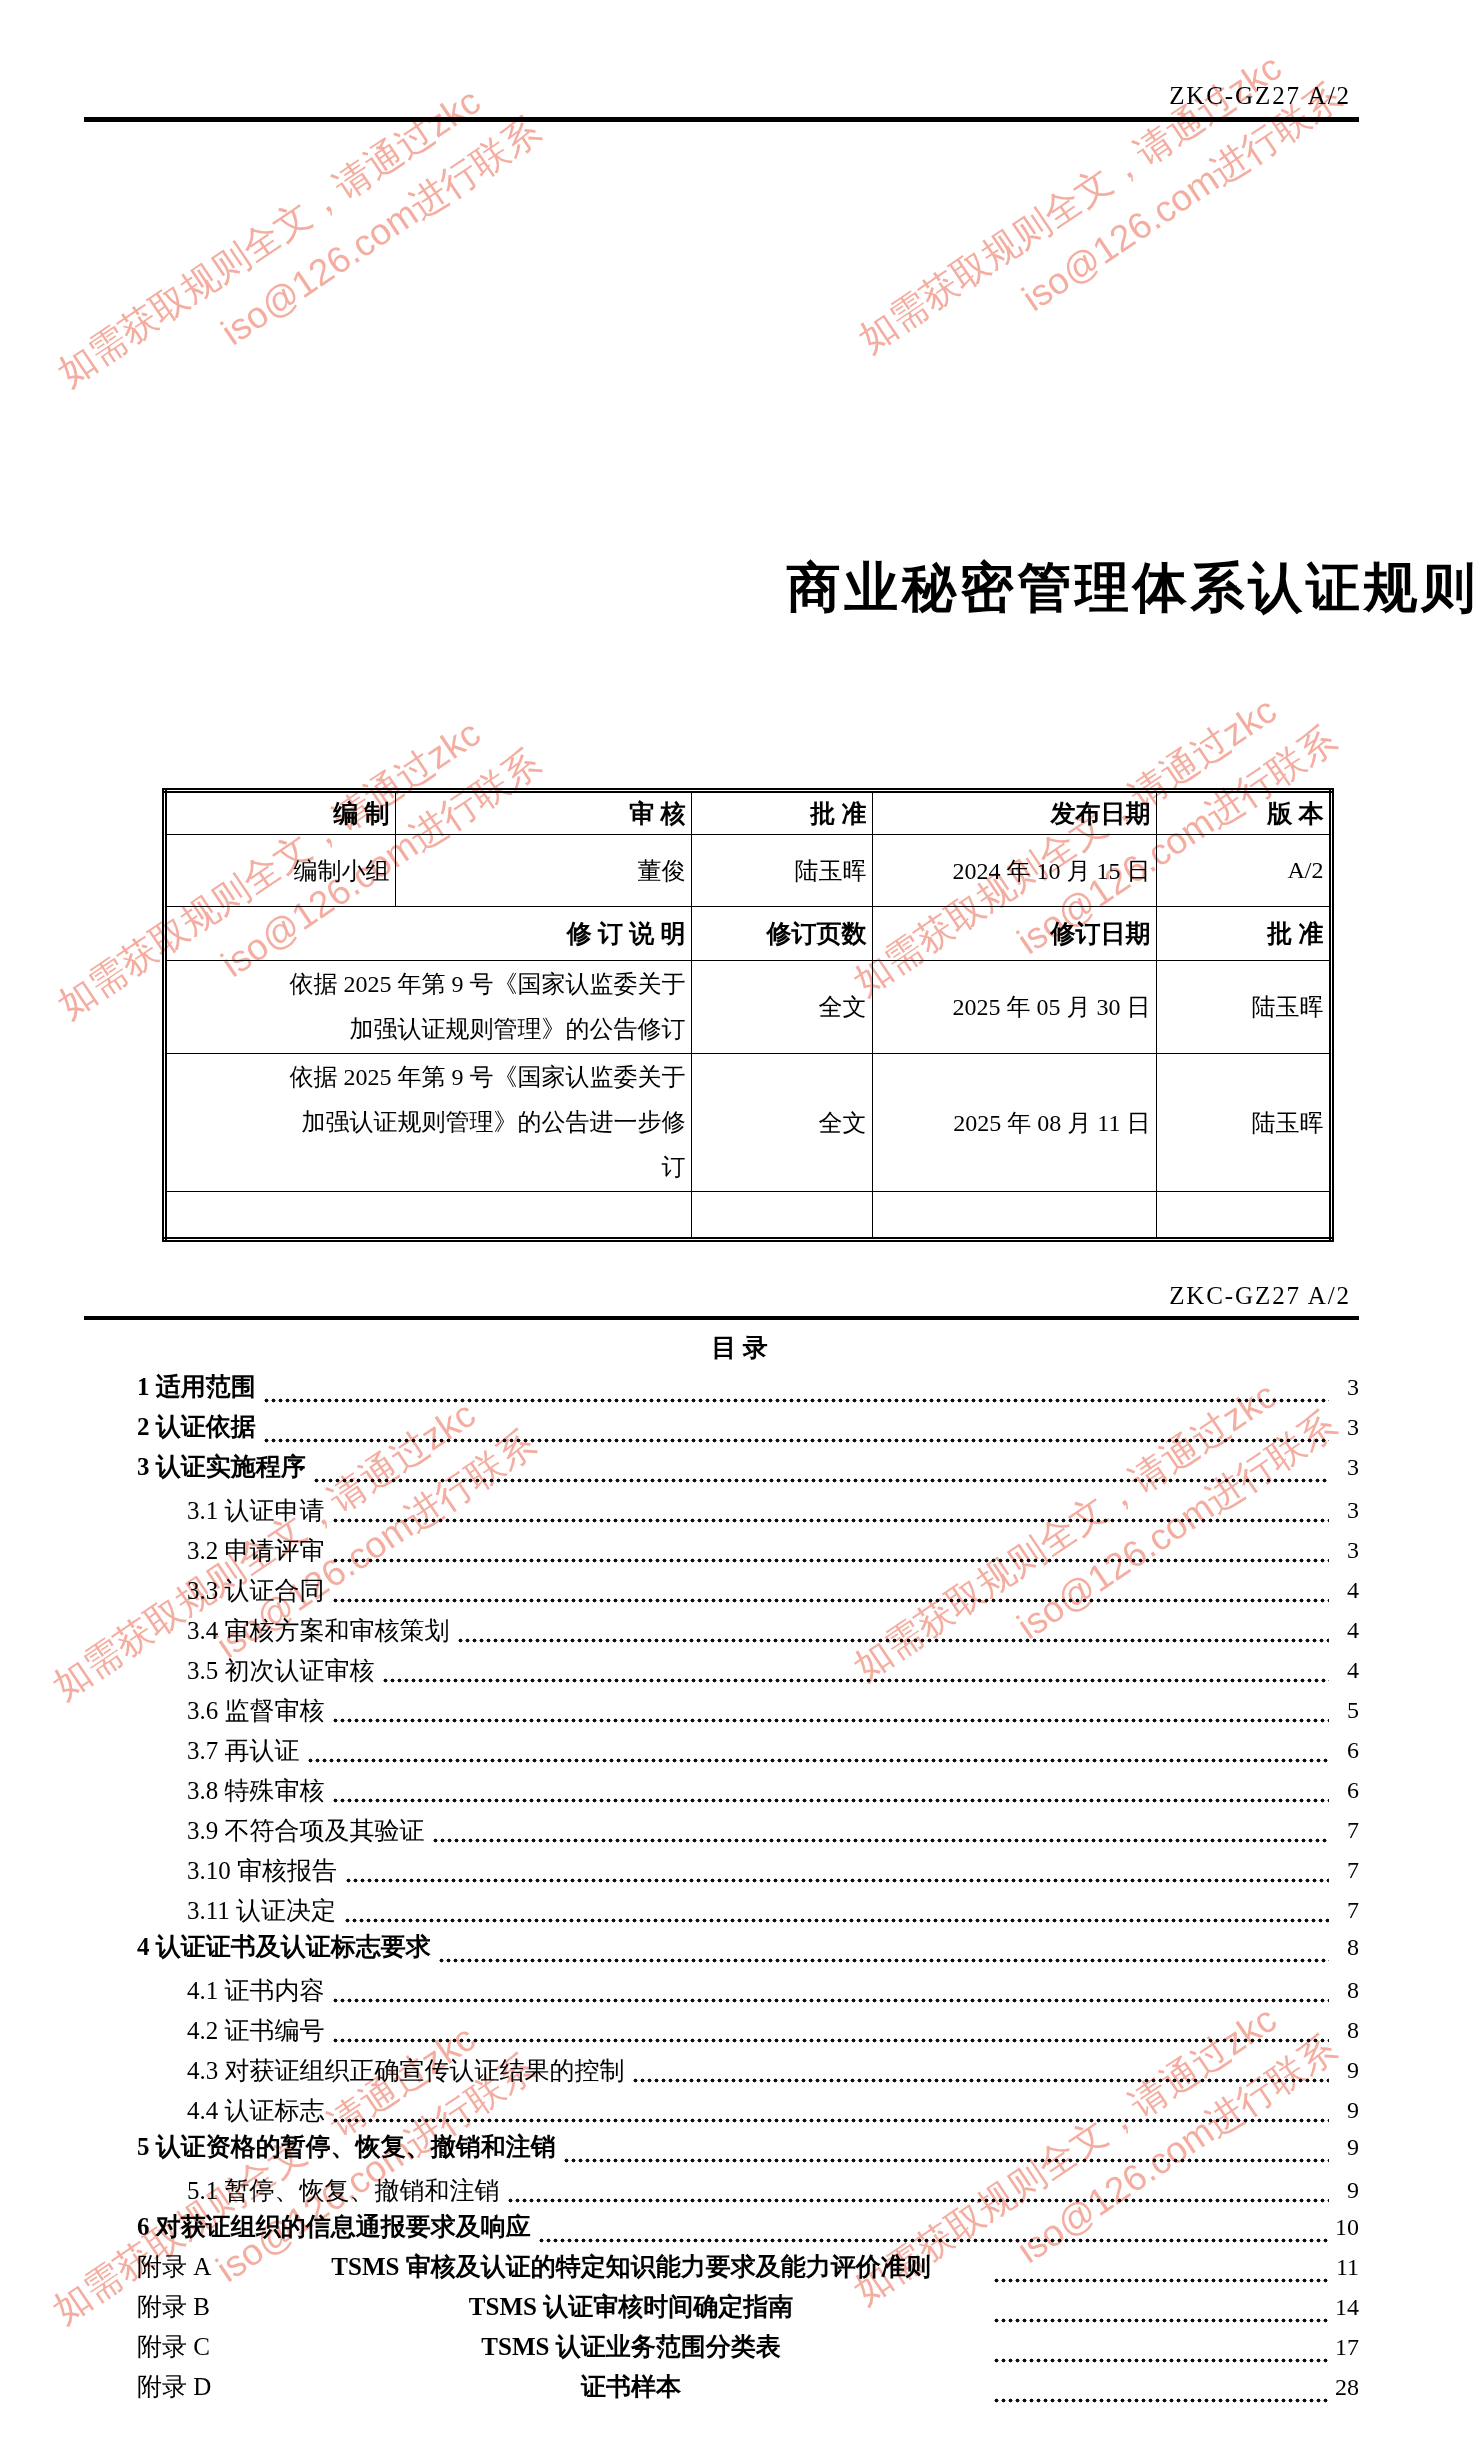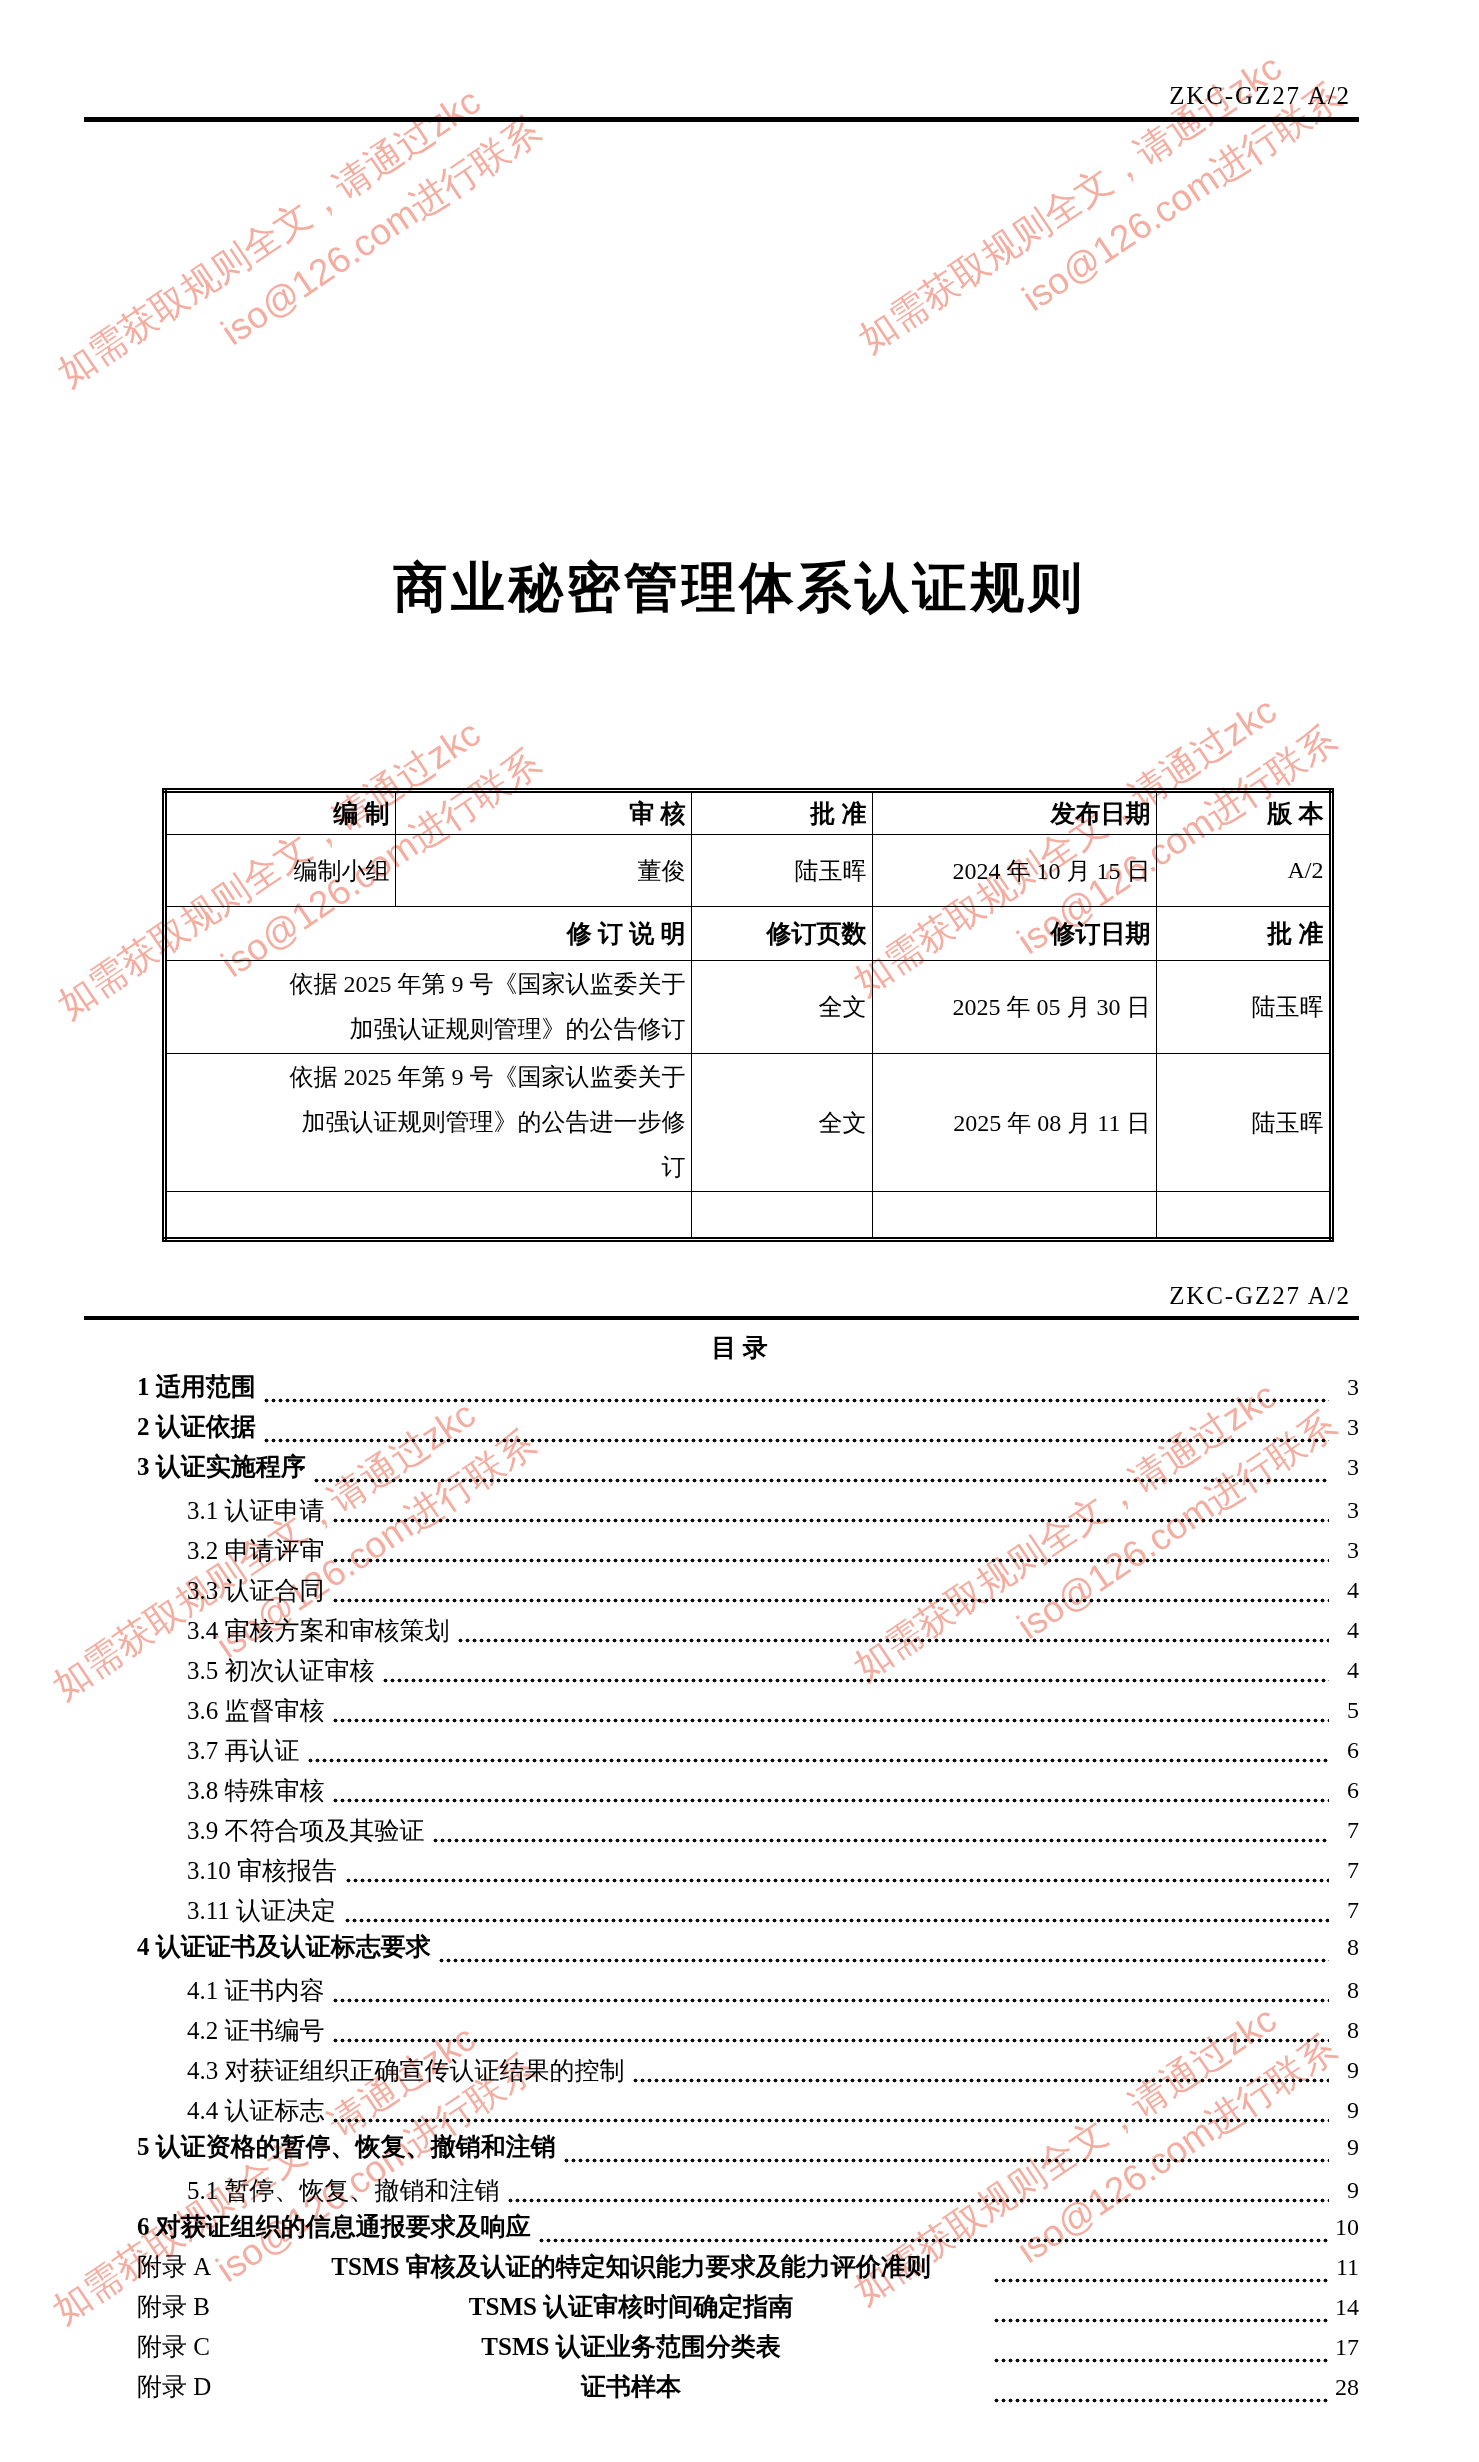--- a/index.html
+++ b/index.html
@@ -26,21 +26,21 @@
   }
   .code1 { top:82px; }
   .code2 { top:1282px; }
   .rule { position:absolute; left:84px; width:1275px; background:#000; }
   .rule1 { top:117px; height:4.7px; }
   .rule2 { top:1316px; height:3.7px; }
 
   
   .title {
     position:absolute; top:552px; left:0; width:100%; margin:0;
-    text-align:center; font-size:54px; font-weight:600; letter-spacing:3.7px;
+    text-align:right; font-size:54px; font-weight:600; letter-spacing:3.7px;
   }
 
   
   table.info {
     position:absolute; left:162px; top:788px; width:1168px;
     border-collapse:collapse; border:5.6px double #000;
     table-layout:fixed; font-size:24px;
   }
   table.info td {
     border:1.9px solid #000; text-align:right; vertical-align:middle;

